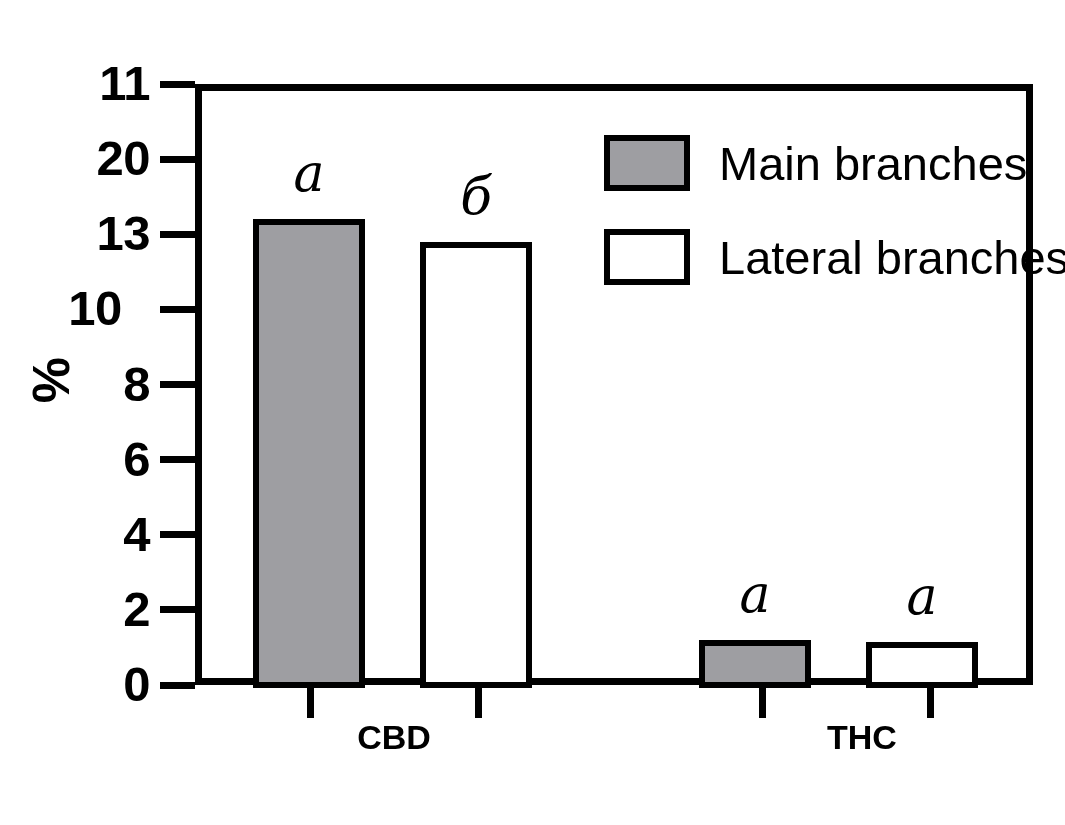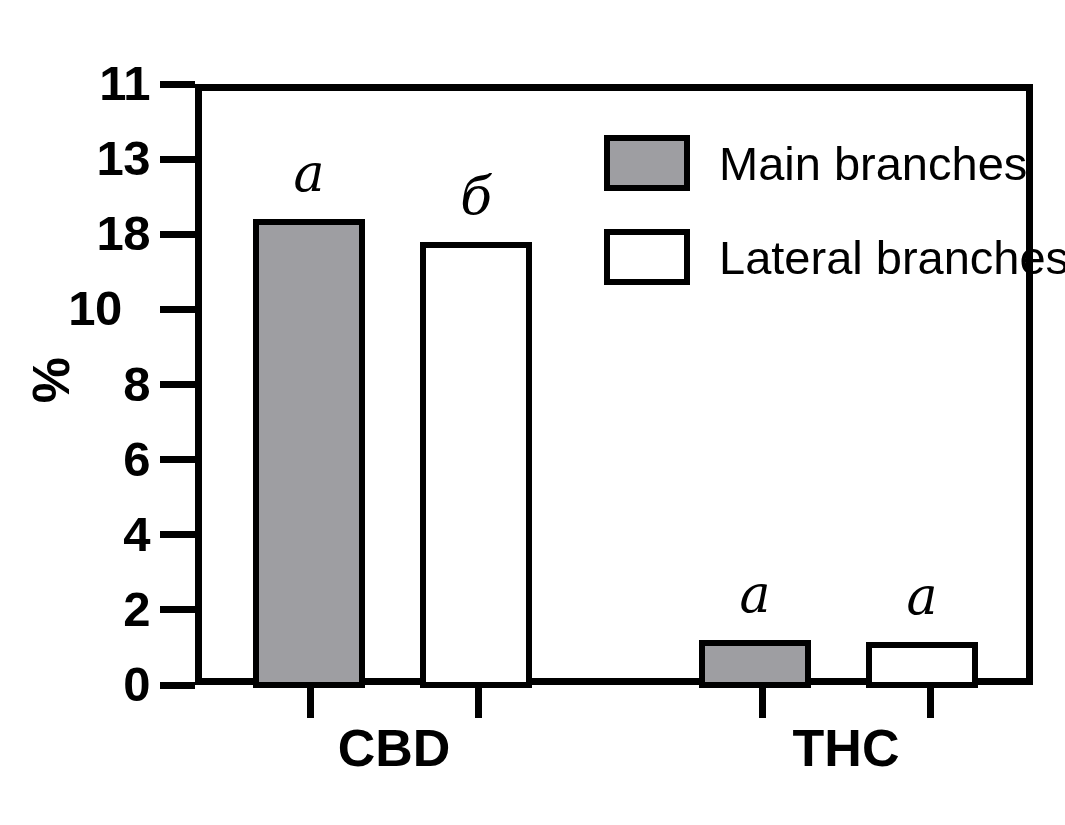--- a/index.html
+++ b/index.html
@@ -76,21 +76,21 @@
     width: 7px;
     height: 33px;
     background: #000000;
     top: 685px;
   }
   .xtick-label {
     position: absolute;
     top: 718px;
     width: 260px;
     text-align: center;
-    font-size: 52px;
+    font-size: 34px;
     font-weight: bold;
     color: #000000;
     font-family: "Liberation Sans", sans-serif;
   }
 
   
   .bar {
     position: absolute;
     box-sizing: border-box;
     border: 6px solid #000000;
@@ -145,23 +145,23 @@
 <body>
 
 <div id="figure">
 
   <div id="ylabel">%</div>
 
   <div id="y-axis">
       <div class="ytick" style="top: 80.5px;"></div>
       <div class="ytick-label" style="top: 59px; left: 40px;">11</div>
       <div class="ytick" style="top: 155.625px;"></div>
-      <div class="ytick-label" style="top: 134.125px; left: 40px;">13</div>
+      <div class="ytick-label" style="top: 134.125px; left: 40px;">20</div>
       <div class="ytick" style="top: 230.75px;"></div>
-      <div class="ytick-label" style="top: 209.25px; left: 40px;">18</div>
+      <div class="ytick-label" style="top: 209.25px; left: 40px;">13</div>
       <div class="ytick" style="top: 305.875px;"></div>
       <div class="ytick-label" style="top: 284.375px; left: 40px; text-align: center;">10</div>
       <div class="ytick" style="top: 381px;"></div>
       <div class="ytick-label" style="top: 359.5px; left: 40px;">8</div>
       <div class="ytick" style="top: 456.125px;"></div>
       <div class="ytick-label" style="top: 434.625px; left: 40px;">6</div>
       <div class="ytick" style="top: 531.25px;"></div>
       <div class="ytick-label" style="top: 509.75px; left: 40px;">4</div>
       <div class="ytick" style="top: 606.375px;"></div>
       <div class="ytick-label" style="top: 584.875px; left: 40px;">2</div>
@@ -181,21 +181,21 @@
       <div class="bar lateral" style="left: 671px; top: 557.803px; width: 112px; height: 46.1969px;"></div>
       <div class="sig-letter" style="left: 667px; top: 485.803px;">a</div>
     </div>
 
   <div id="x-axis">
       <div class="xtick" style="left: 306.5px;"></div>
       <div class="xtick" style="left: 474.5px;"></div>
       <div class="xtick" style="left: 758.5px;"></div>
       <div class="xtick" style="left: 926.5px;"></div>
       <div class="xtick-label" style="left: 264px;">CBD</div>
-      <div class="xtick-label" style="left: 716px;">THC</div>
+      <div class="xtick-label" style="left: 732px;">THC</div>
     </div>
 
   <div id="legend">
       <div class="legend-row" style="top: 0px;">
         <div class="legend-swatch main"></div>
         <div class="legend-text">Main branches</div>
       </div>
       <div class="legend-row" style="top: 94px;">
         <div class="legend-swatch lateral"></div>
         <div class="legend-text">Lateral branches</div>

